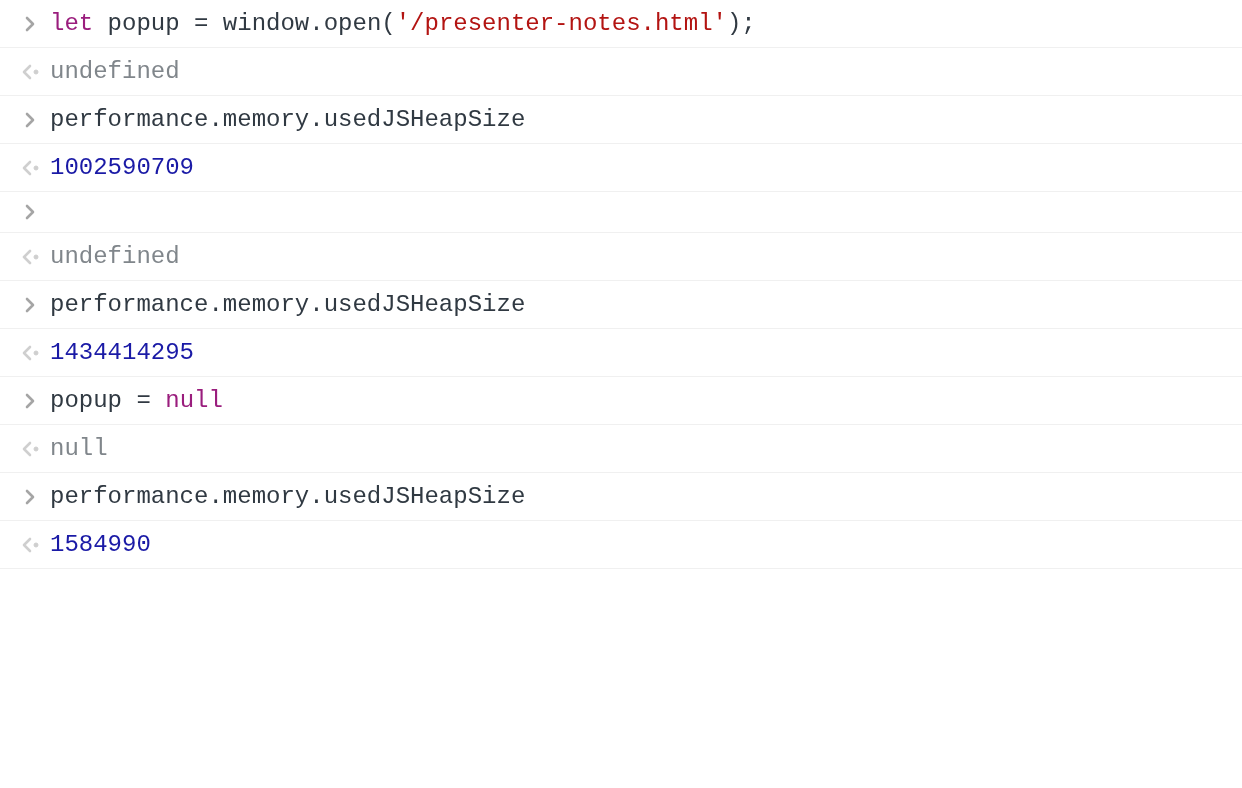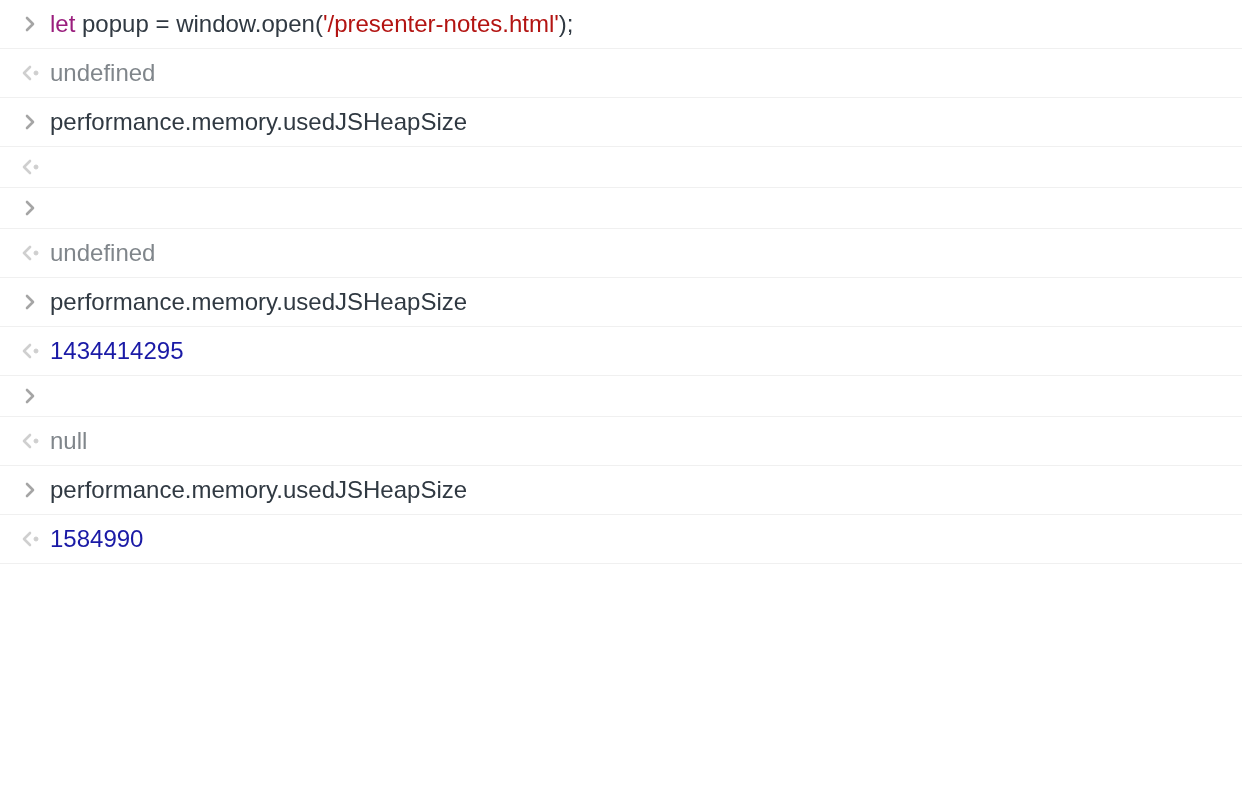--- a/index.html
+++ b/index.html
@@ -21,21 +21,21 @@
     .icon-cell {
       width: 40px;
       display: flex;
       justify-content: center;
       align-items: center;
       flex-shrink: 0;
     }
     .content-cell {
       flex: 1;
       white-space: pre;
-      font-family: Liberation Sans, sans-serif;
+      font-family: Liberation Mono, monospace;
     }
     .tok-kw { color: #9a1d7d; }
     .tok-default { color: #303942; }
     .tok-str { color: #b31412; }
     .tok-undef { color: #80868b; }
     .tok-num { color: #1a1aa6; }
     svg.chevron-right { stroke: #a5a5a5; }
     svg.chevron-left { stroke: #cfcfcf; }
   </style>
 </head>
@@ -67,20 +67,21 @@
       </div>
       <div class="content-cell"><span class="tok-default">performance.memory.usedJSHeapSize</span></div>
     </div>
     <div class="row output">
       <div class="icon-cell">
         <svg width="24" height="20" viewBox="0 0 24 20" class="chevron-left">
           <polyline points="12,4 6,10 12,16" fill="none" stroke-width="2.6" stroke-linecap="round" stroke-linejoin="round"></polyline>
           <circle cx="18" cy="10" r="2" fill="#cfcfcf"></circle>
         </svg>
       </div>
+      <div class="content-cell"><span class="tok-num">1002590709</span></div>
     </div>
     <div class="row input">
       <div class="icon-cell">
         <svg width="14" height="20" viewBox="0 0 14 20" class="chevron-right">
           <polyline points="4,4 10,10 4,16" fill="none" stroke-width="2.6" stroke-linecap="round" stroke-linejoin="round"></polyline>
         </svg>
       </div>
     </div>
     <div class="row output">
       <div class="icon-cell">
@@ -107,20 +108,21 @@
         </svg>
       </div>
       <div class="content-cell"><span class="tok-num">1434414295</span></div>
     </div>
     <div class="row input">
       <div class="icon-cell">
         <svg width="14" height="20" viewBox="0 0 14 20" class="chevron-right">
           <polyline points="4,4 10,10 4,16" fill="none" stroke-width="2.6" stroke-linecap="round" stroke-linejoin="round"></polyline>
         </svg>
       </div>
+      <div class="content-cell"><span class="tok-default">popup</span><span class="tok-default"> = </span><span class="tok-kw">null</span></div>
     </div>
     <div class="row output">
       <div class="icon-cell">
         <svg width="24" height="20" viewBox="0 0 24 20" class="chevron-left">
           <polyline points="12,4 6,10 12,16" fill="none" stroke-width="2.6" stroke-linecap="round" stroke-linejoin="round"></polyline>
           <circle cx="18" cy="10" r="2" fill="#cfcfcf"></circle>
         </svg>
       </div>
       <div class="content-cell"><span class="tok-undef">null</span></div>
     </div>

